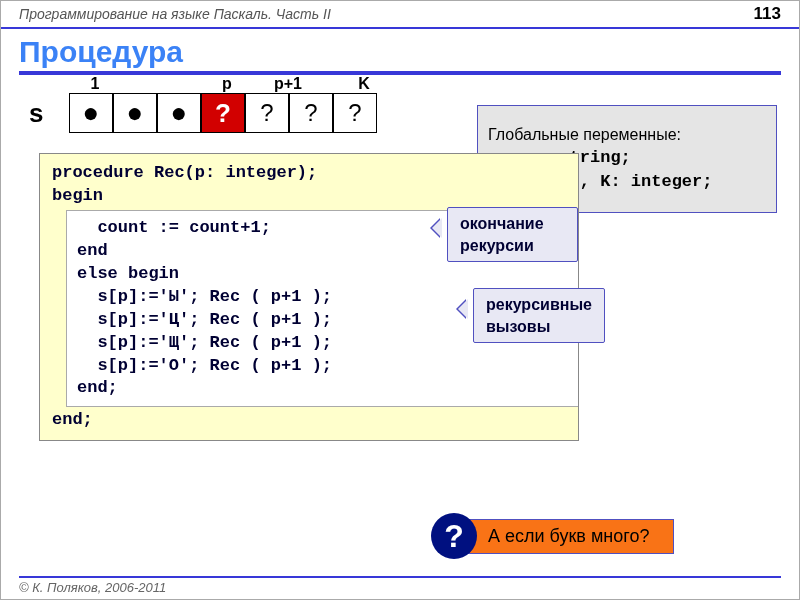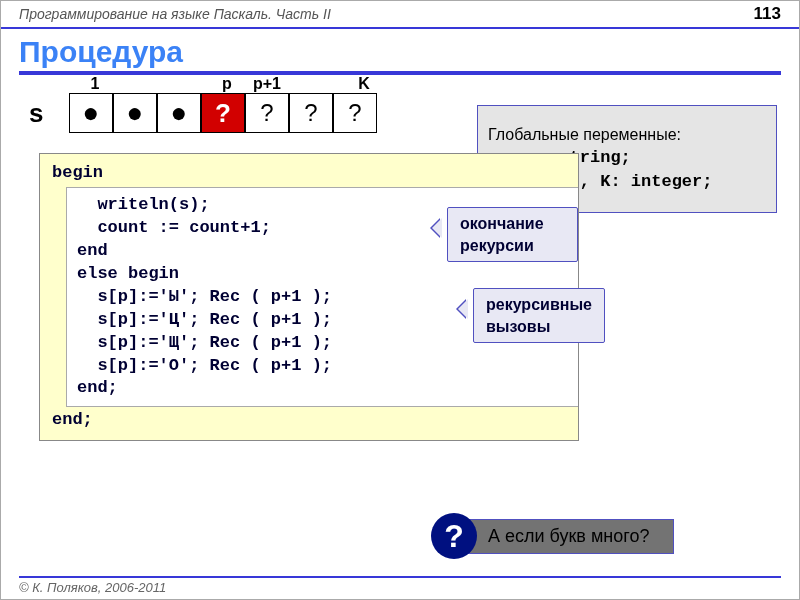--- a/index.html
+++ b/index.html
@@ -140,21 +140,21 @@
     border-radius: 50%;
     display: flex;
     align-items: center;
     justify-content: center;
     font-size: 32px;
     font-weight: bold;
     z-index: 2;
     position: relative;
   }
   .q-text-box {
-    background: #737373;
+    background: #f97316;
     border: 1px solid #5050c0;
     padding: 6px 24px 6px 32px;
     margin-left: -22px;
     font-size: 18px;
   }
   .footer {
     position: absolute;
     bottom: 4px;
     left: 18px;
     right: 18px;
@@ -174,44 +174,44 @@
 </div>
 
 <div class="title">Процедура</div>
 
 <div class="array-row">
   <div class="array-labels">
     <span style="width:44px">1</span>
     <span style="width:44px"></span>
     <span style="width:44px"></span>
     <span style="width:44px">p</span>
-    <span style="width:53px;text-align:left;padding-left:4px">p+1</span>
+    <span style="width:53px;text-align:right;padding-left:4px">p+1</span>
     <span style="width:44px"></span>
     <span style="width:36px">K</span>
   </div>
   <div class="s-label">s</div>
   <div class="cell filled">●</div>
   <div class="cell filled">●</div>
   <div class="cell filled">●</div>
   <div class="cell red">?</div>
   <div class="cell q">?</div>
   <div class="cell q">?</div>
   <div class="cell q">?</div>
 </div>
 
 <div class="globals-box">
   <div>Глобальные переменные:</div>
   <div class="mono" style="white-space:pre">var s: string;</div>
   <div class="mono" style="white-space:pre">    count, K: integer;</div>
 </div>
 
 <div class="code-box">
+  <div>procedure Rec(p: integer);</div>
   <div>begin</div>
   <div class="inner-code">
-    <div style="white-space:pre">  writeln(s);</div>
     <div style="white-space:pre">  count := count+1;</div>
     <div style="white-space:pre">end</div>
     <div style="white-space:pre">else begin</div>
     <div style="white-space:pre">  s[p]:='Ы'; Rec ( p+1 );</div>
     <div style="white-space:pre">  s[p]:='Ц'; Rec ( p+1 );</div>
     <div style="white-space:pre">  s[p]:='Щ'; Rec ( p+1 );</div>
     <div style="white-space:pre">  s[p]:='О'; Rec ( p+1 );</div>
     <div style="white-space:pre">end;</div>
   </div>
   <div>end;</div>

